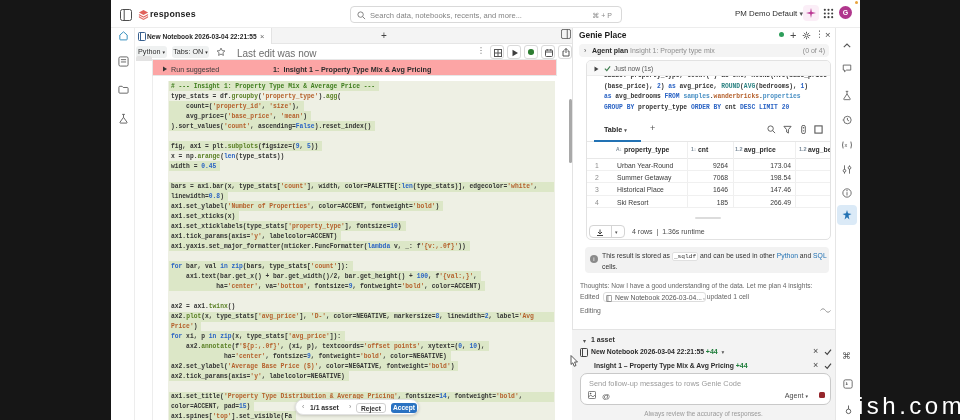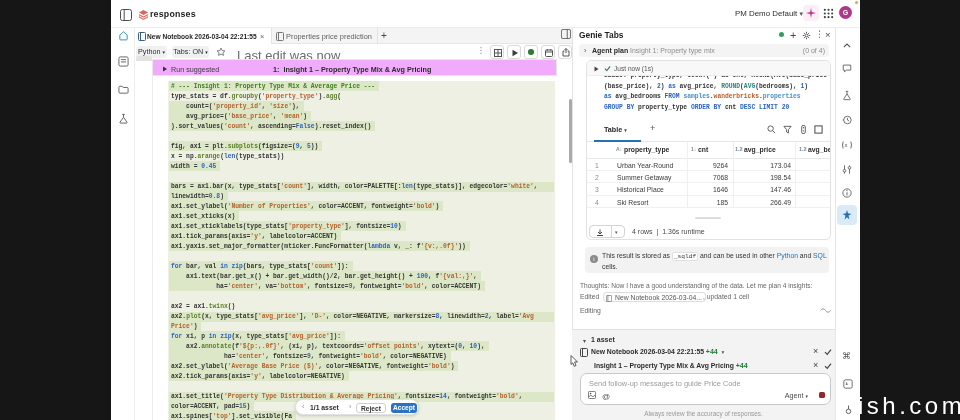--- a/index.html
+++ b/index.html
@@ -26,25 +26,25 @@
 
 
 #nb { position:absolute; left:135px; top:28px; width:437px; height:392px; background:#fff; }
 #tabstrip { position:absolute; left:135px; top:28px; width:437px; height:16px; background:#f4f4f4; border-bottom:1px solid #e6e6e6; }
 .tab1 { position:absolute; left:135px; top:28px; width:137px; height:16px; background:#fff; border-right:1px solid #e3e3e3; }
 .tab1 .t { position:absolute; left:12px; top:4.5px; font-size:6.6px; font-weight:700; color:#1f1f1f; }
 .tab2 { position:absolute; left:272px; top:28px; width:106px; height:16px; border-right:1px solid #e3e3e3; }
 .tab2 .t { position:absolute; left:14px; top:4px; font-size:7.4px; color:#5e5e5e; }
 #toolbar { position:absolute; left:135px; top:44px; width:437px; height:16px; background:#fff; }
 .chip { position:absolute; height:12px; top:46px; background:#eff1f1; border-radius:3px; font-size:7.2px; color:#2f2f2f; line-height:12px; text-align:center; }
-.lastedit { position:absolute; left:237px; top:48px; font-size:13px; color:#6c6c6c; }
+.lastedit { position:absolute; left:237px; top:48px; font-size:10px; color:#6c6c6c; }
 .tbtn { position:absolute; top:45px; width:14px; height:14px; border:1px solid #dadada; border-radius:3px; background:#fff; }
 
 
-#cellhdr { position:absolute; left:152px; top:59px; width:405px; height:17px; background:#f0abfc; border:1px solid #e7e7e7; border-bottom:1px solid #e7e7e7; }
+#cellhdr { position:absolute; left:152px; top:59px; width:405px; height:17px; background:#fca5a5; border:1px solid #e7e7e7; border-bottom:1px solid #e7e7e7; }
 #cellhdr .run { position:absolute; left:18px; top:4.5px; font-size:7.2px; color:#3c3c3c; }
 #cellhdr .title { position:absolute; left:120px; top:4.5px; font-size:7.2px; font-weight:700; color:#2b2b2b;text-align:right; }
 #cellbody { position:absolute; left:152px; top:76px; width:405px; height:344px; background:#fff; border-left:1px solid #ededed; overflow:hidden; }
 #code { position:absolute; left:16px; top:5.5px; width:386px; font-family:"Liberation Mono",monospace; font-size:6.3px; font-weight:700; color:#333; }
 .ln { height:10px; line-height:10px; white-space:pre; }
 .ln .hl { background:#dce7c7; padding:1.5px 4px 1.5px 2px; }
 .ln .hl.full { display:inline-block; width:385px; padding:0 0 0 2px; background:#dce7c7; }
 .ln .nh { padding-left:2px; }
 i { font-style:normal; }
 .c { color:#3f7d1e; } .s { color:#b5602c; } .k { color:#2a63c4; } .f { color:#597f23; }
@@ -117,20 +117,28 @@
 <svg class="abs" style="left:120px;top:9px" width="12" height="12" viewBox="0 0 12 12">
       <rect x="0.5" y="0.5" width="11" height="11" rx="2" fill="none" stroke="#4d4d4d"></rect>
       <line x1="4.2" y1="0.5" x2="4.2" y2="11.5" stroke="#4d4d4d"></line>
     </svg>
 
 <svg class="abs" style="left:137.5px;top:9px" width="11" height="11" viewBox="0 0 24 24">
       <path fill="#e0625c" d="M12 2 2 7.5l10 5.5 10-5.5zM2 10.8v3l10 5.5 10-5.5v-3l-10 5.5z"></path>
       <path fill="#e0625c" d="M2 15.5v3L12 24l10-5.5v-3l-10 5.5z" opacity="0.9"></path>
     </svg>
 <div id="wordmark">responses</div>
+<div id="search">
+<svg class="abs" style="left:6px;top:4px" width="9" height="9" viewBox="0 0 10 10">
+        <circle cx="4" cy="4" r="3" fill="none" stroke="#777" stroke-width="1"></circle>
+        <line x1="6.3" y1="6.3" x2="9" y2="9" stroke="#777" stroke-width="1"></line>
+      </svg>
+<span class="ph">Search data, notebooks, recents, and more...</span>
+<span class="kbd">⌘ + P</span>
+</div>
 <div id="pmdemo">PM Demo Default <span style="font-size:7px;color:#555">▾</span></div>
 
 <div class="abs" style="left:803px;top:5px;width:16px;height:16px;background:#fbeef7;border-radius:4px"></div>
 <svg class="abs" style="left:806px;top:8px" width="10" height="10" viewBox="0 0 12 12">
       <path fill="#bb3894" d="M6 0 7 4.9 12 6 7 7.1 6 12 5 7.1 0 6 5 4.9z"></path>
     </svg>
 
 <svg class="abs" style="left:823px;top:8px" width="11" height="11" viewBox="0 0 12 12">
 <g fill="#3f3f3f">
         <circle cx="2" cy="2" r="1.15"></circle>
@@ -166,27 +174,20 @@
 
 <div id="nb"></div>
 <div id="tabstrip"></div>
 <div class="tab1">
 <svg class="abs" style="left:3px;top:4px" width="8" height="9" viewBox="0 0 8 9">
         <rect x="0.5" y="0.5" width="7" height="8" rx="1" fill="none" stroke="#38608f"></rect>
         <line x1="2.5" y1="0.5" x2="2.5" y2="8.5" stroke="#38608f"></line>
       </svg>
 <span class="t">New Notebook 2026-03-04 22:21:55</span>
 <span class="abs" style="left:125px;top:3.5px;font-size:7.5px;color:#666">×</span>
-</div>
-<div class="tab2">
-<svg class="abs" style="left:4px;top:4px" width="8" height="9" viewBox="0 0 8 9">
-        <rect x="0.5" y="0.5" width="7" height="8" rx="1" fill="none" stroke="#777"></rect>
-        <line x1="2.5" y1="0.5" x2="2.5" y2="8.5" stroke="#777"></line>
-      </svg>
-<span class="t">Properties price prediction</span>
 </div>
 <div class="abs" style="left:381px;top:30px;font-size:10px;color:#444">+</div>
 <svg class="abs" style="left:561px;top:29px" width="10" height="10" viewBox="0 0 12 12">
       <rect x="0.5" y="0.5" width="11" height="11" rx="2" fill="none" stroke="#4d4d4d"></rect>
       <line x1="7.5" y1="0.5" x2="7.5" y2="11.5" stroke="#4d4d4d"></line>
     </svg>
 
 <div id="toolbar"></div>
 <div class="chip" style="left:136px;width:31px">Python <span style="font-size:5px">▾</span></div>
 <div class="chip" style="left:172px;width:37px">Tabs: ON <span style="font-size:5px">▾</span></div>
@@ -275,21 +276,21 @@
 
 <div id="acceptbar">
 <span class="nav" style="left:6px">‹</span>
 <span class="cnt">1/1 asset</span>
 <span class="nav" style="left:53px">›</span>
 <div id="rejbtn">Reject</div>
 <div id="accbtn">Accept</div>
 </div>
 
 <div id="panel"></div>
-<div id="ptitle">Genie Tabs</div>
+<div id="ptitle">Genie Place</div>
 <div class="abs" style="left:779px;top:32px;width:5px;height:5px;border-radius:50%;background:#2e9e5b"></div>
 <div class="abs" style="left:790px;top:28.5px;font-size:11px;color:#4a4a4a;font-weight:400">+</div>
 <svg class="abs" style="left:802px;top:31px" width="9" height="9" viewBox="0 0 12 12">
       <circle cx="6" cy="6" r="2" fill="none" stroke="#4a4a4a" stroke-width="1.2"></circle>
       <path fill="none" stroke="#4a4a4a" stroke-width="1.2" d="M6 1v1.8M6 9.2V11M1 6h1.8M9.2 6H11M2.5 2.5l1.3 1.3M8.2 8.2l1.3 1.3M9.5 2.5 8.2 3.8M3.8 8.2 2.5 9.5"></path>
     </svg>
 <div class="abs" style="left:815px;top:29px;font-size:9px;color:#4a4a4a">⋮</div>
 <div class="abs" style="left:825px;top:29px;font-size:9.5px;color:#4a4a4a">×</div>
 
 <div id="agentplan">
@@ -414,21 +415,21 @@
 <svg class="abs" style="left:824px;top:348px" width="8" height="8" viewBox="0 0 8 8">
       <path fill="none" stroke="#444" stroke-width="1.2" d="M1 4.2 3.2 6.4 7 1.6"></path>
     </svg>
 <span class="abs" style="left:594px;top:361.5px;white-space:nowrap;font-size:6.8px;line-height:8px"><span class="aname">Insight 1 – Property Type Mix &amp; Avg Pricing</span> <span class="plus44">+44</span></span>
 <span class="abs" style="left:813px;top:359.5px;font-size:9px;color:#444">×</span>
 <svg class="abs" style="left:824px;top:361.5px" width="8" height="8" viewBox="0 0 8 8">
       <path fill="none" stroke="#444" stroke-width="1.2" d="M1 4.2 3.2 6.4 7 1.6"></path>
     </svg>
 
 <div id="inputbox">
-<span class="ph">Send follow-up messages to guide Price Code</span>
+<span class="ph">Send follow-up messages to rows Genie Code</span>
 <svg class="abs" style="left:7px;bottom:5px" width="8" height="8" viewBox="0 0 10 10">
         <rect x="0.5" y="0.5" width="9" height="9" rx="1.5" fill="none" stroke="#555"></rect>
         <circle cx="3.2" cy="3.2" r="1" fill="#555"></circle>
         <path fill="none" stroke="#555" d="M0.5 7.5 3.5 5l2.5 2.5L8 5.5l1.5 1.5"></path>
       </svg>
 <span class="abs" style="left:21px;bottom:3.5px;font-size:8px;color:#555">@</span>
 <span class="agent">Agent <span style="font-size:5px">▾</span></span>
 <span class="stop"></span>
 </div>
 <div id="disclaimer">Always review the accuracy of responses.</div>

